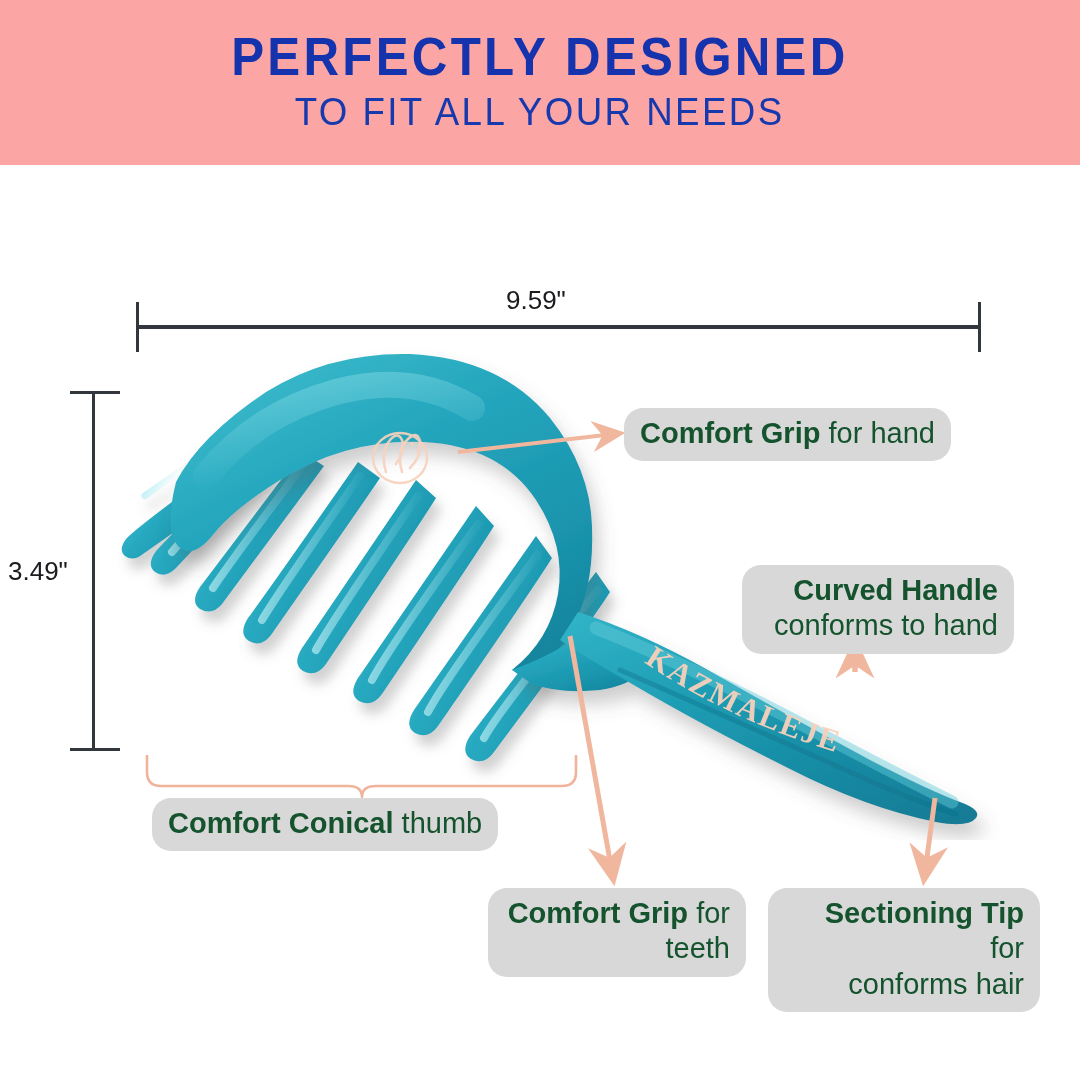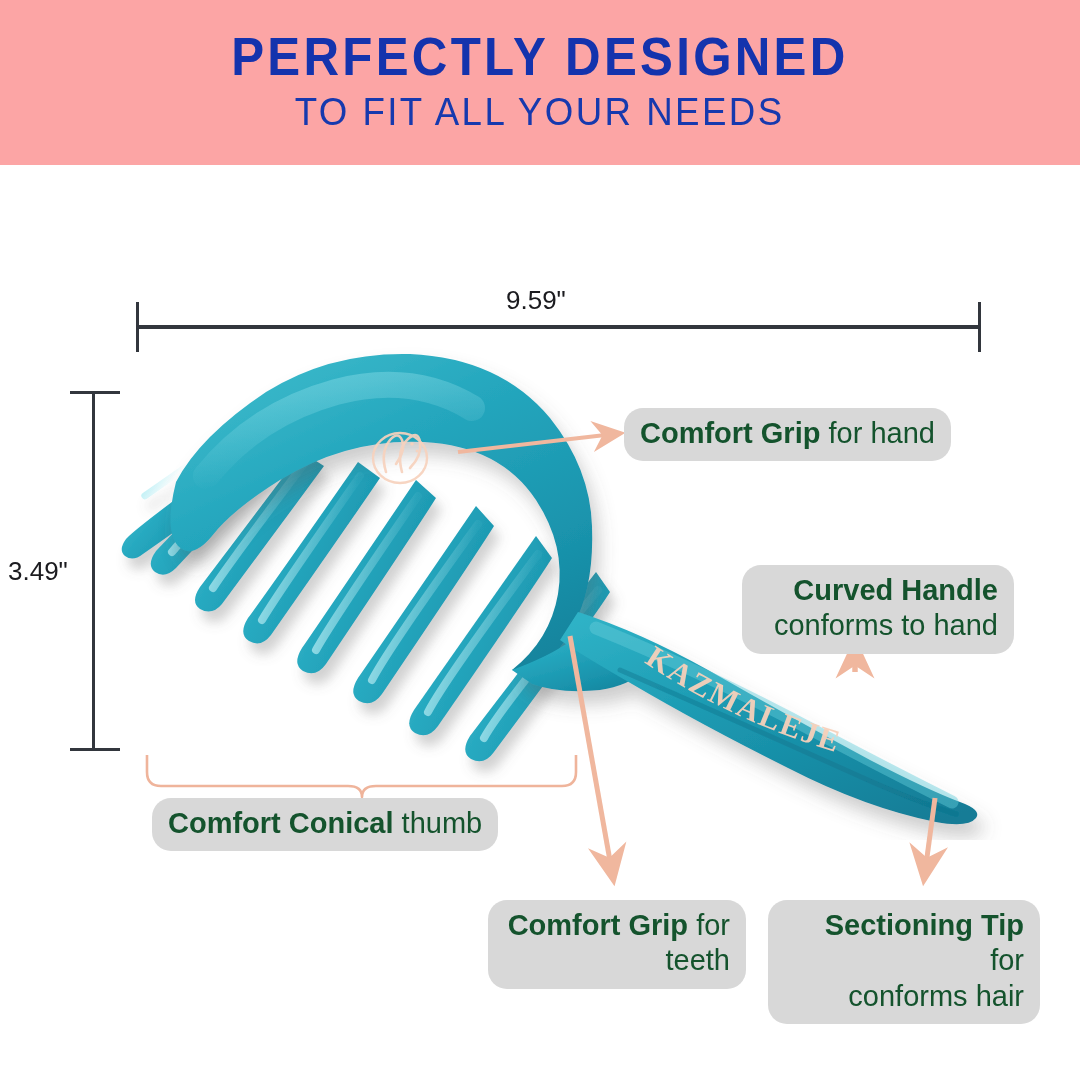--- a/index.html
+++ b/index.html
@@ -76,22 +76,22 @@
     line-height:1.22;
     white-space:nowrap;
   }
   .callout b{ font-weight:bold; }
   .callout .reg{ font-weight:normal; }
   .callout.two-line{ text-align:right; white-space:normal; }
 
   #callout-comfort-hand{ left:624px; top:408px; }
   #callout-curved-handle{ left:742px; top:565px; width:272px; }
   #callout-seamless{ left:152px; top:798px; }
-  #callout-comfort-thumb{ left:488px; top:888px; width:258px;margin-top:12px; }
-  #callout-sectioning{ left:768px; top:888px; width:272px;margin-top:12px; }
+  #callout-comfort-thumb{ left:488px; top:888px; width:258px; }
+  #callout-sectioning{ left:768px; top:888px; width:272px; }
 
   
   #connector-layer{
     position:absolute; left:0; top:0; width:1080px; height:1080px;
     pointer-events:none;
   }
 </style>
 </head>
 <body>
 

